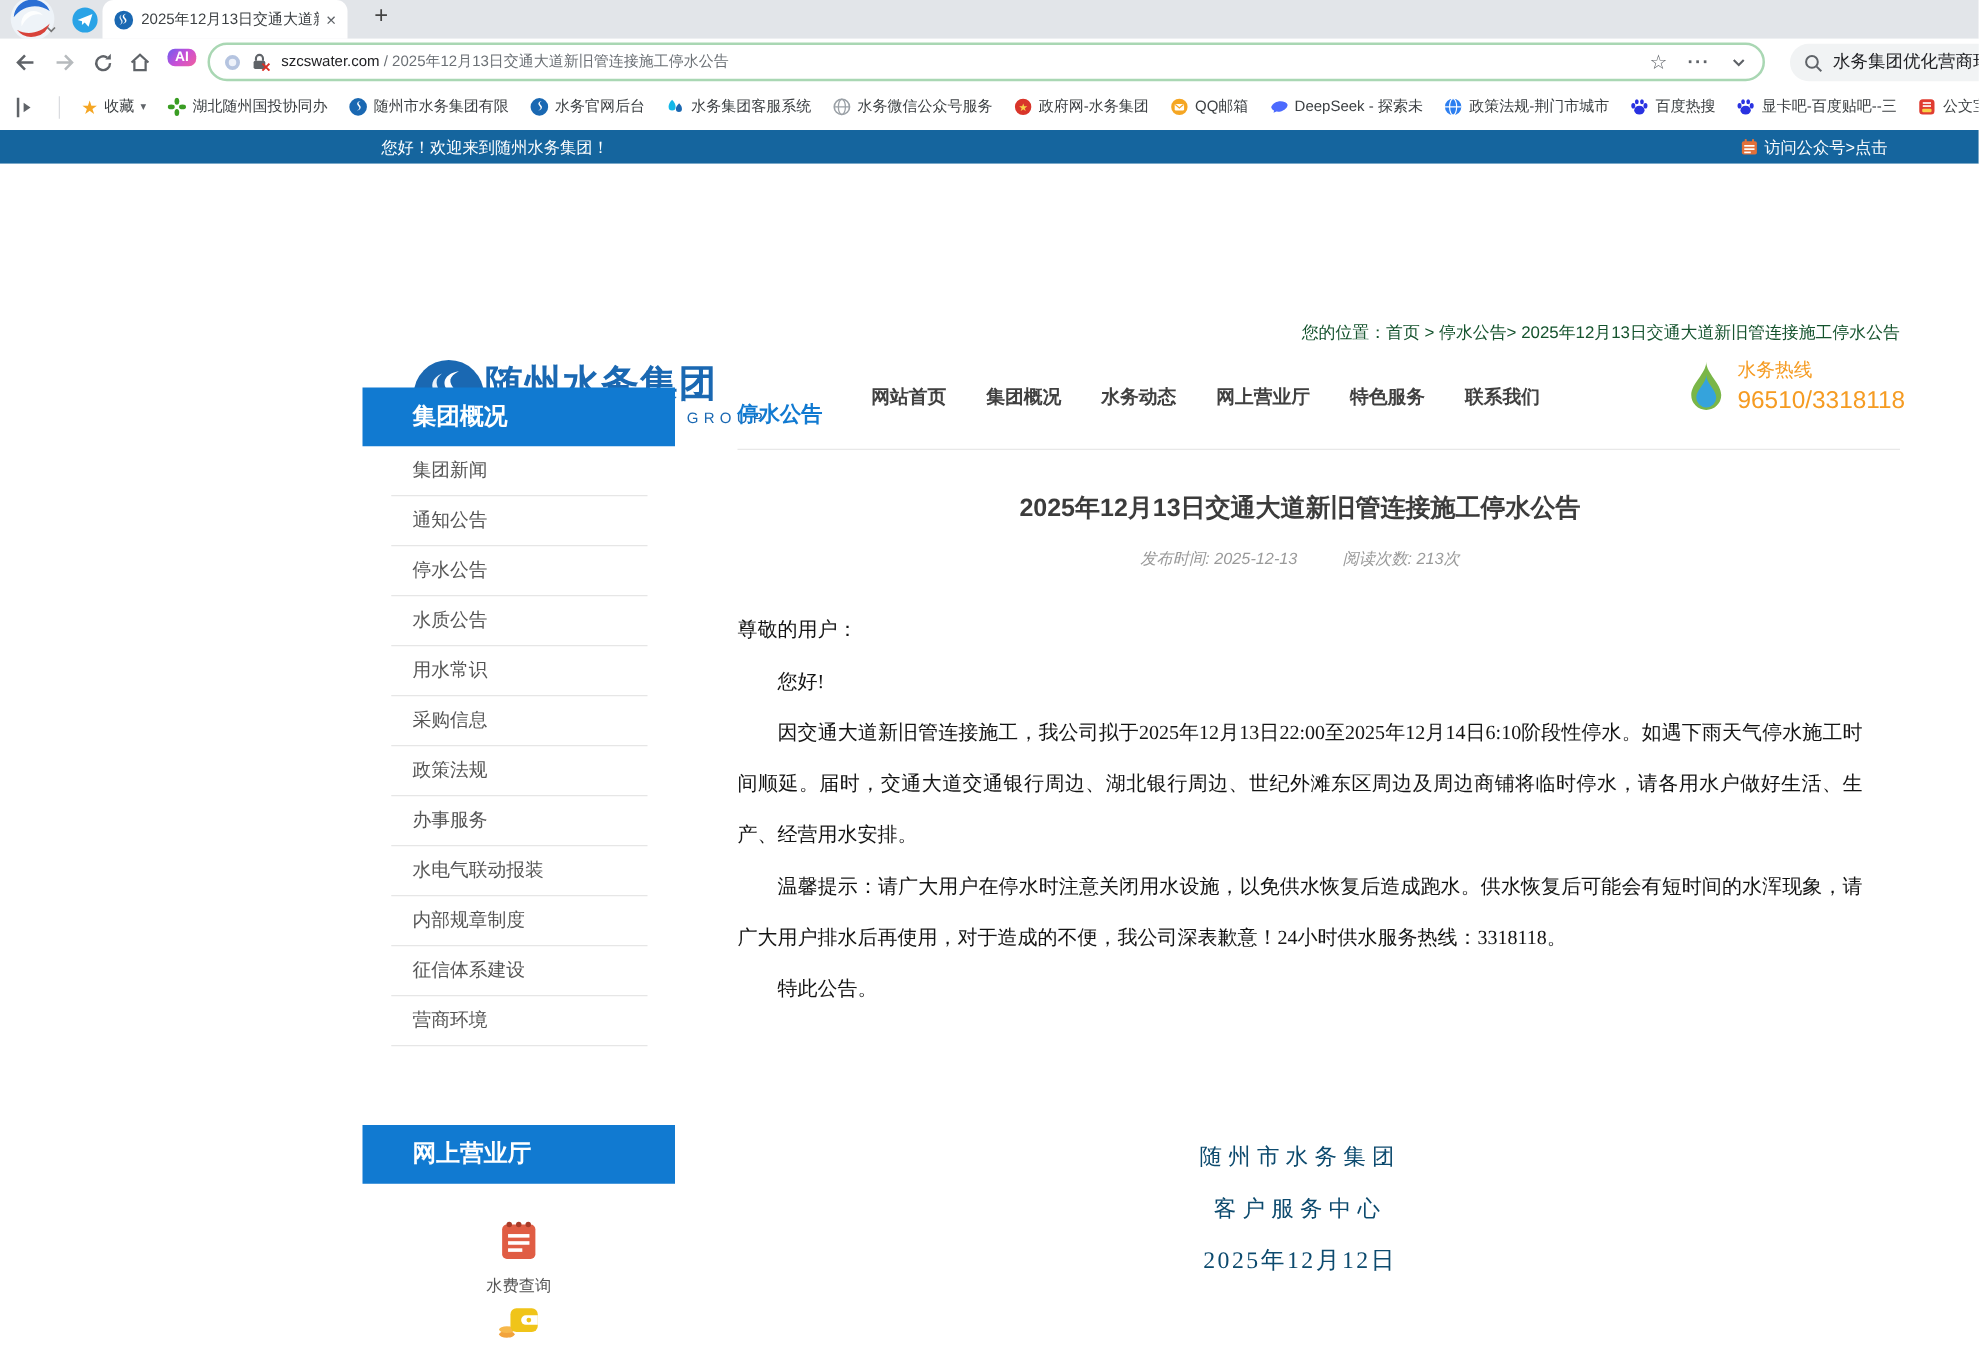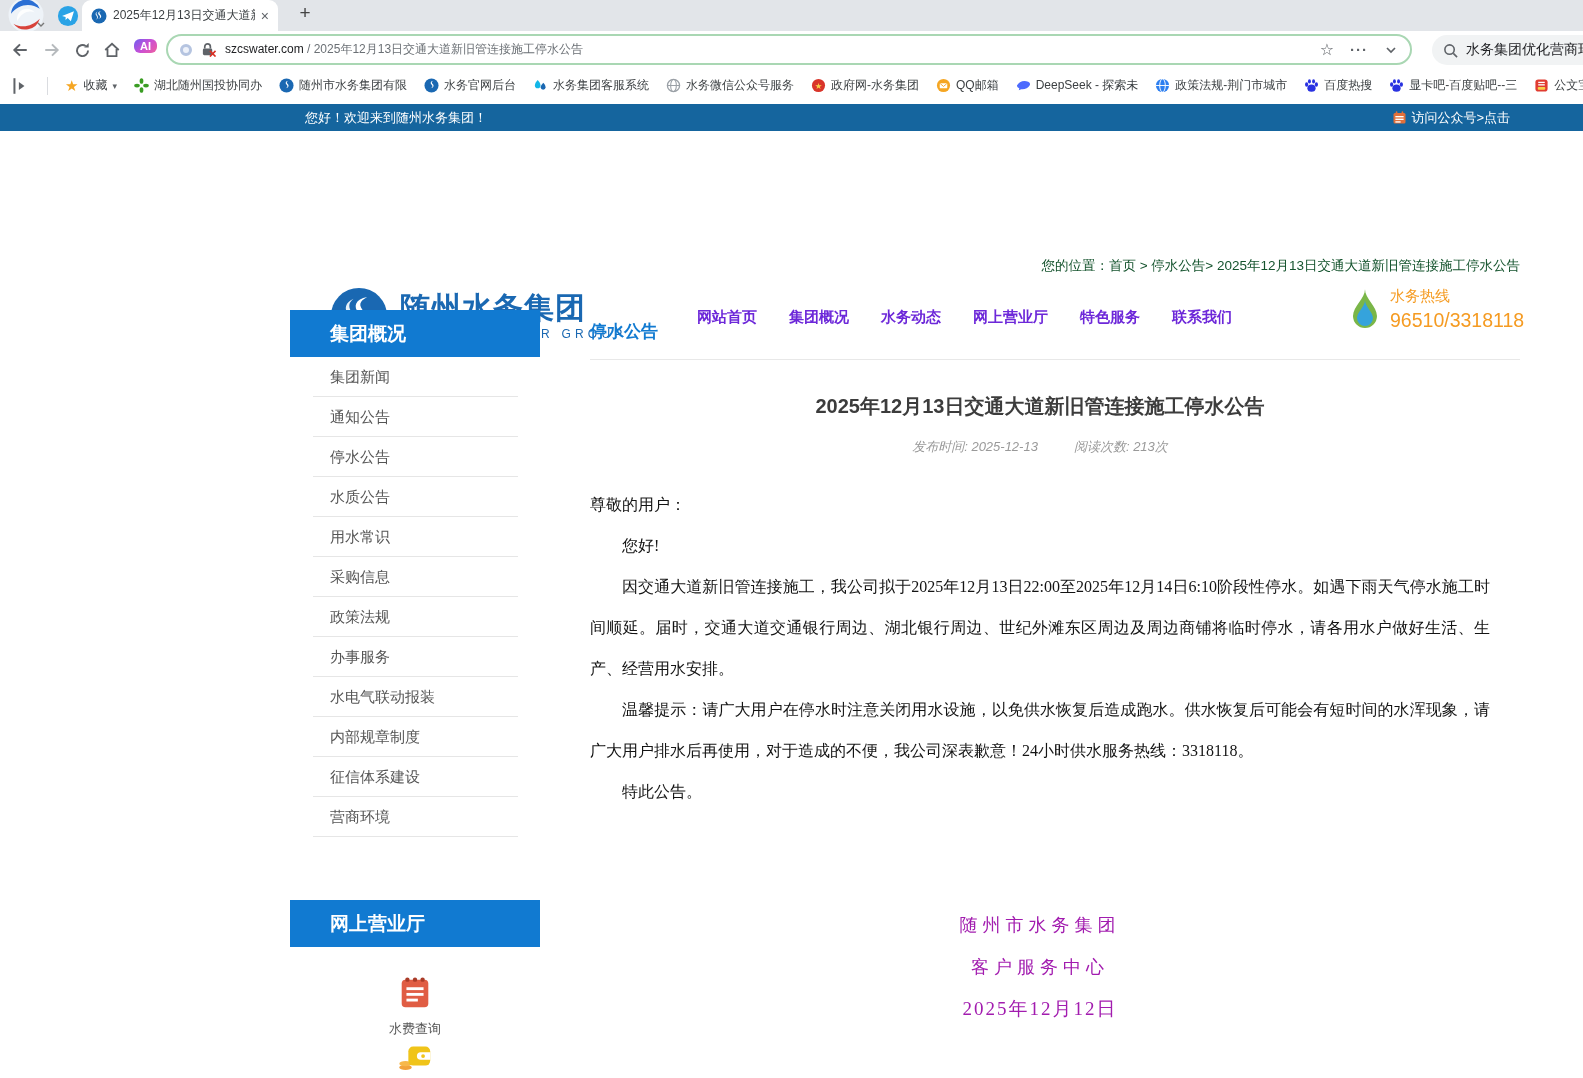--- a/index.html
+++ b/index.html
@@ -53,26 +53,26 @@
 
   
   .bluebar { position:absolute; left:0; top:104px; width:100%; height:27px; background:#15659e;
              color:#fff; font-size:13px; display:flex; align-items:center; }
   .welcome { margin-left:305px; }
   .pub-link { position:absolute; right:73px; display:flex; align-items:center; gap:4px; color:#fff; }
   .pub-link svg { width:15px; height:15px; }
 
   
   .siteheader { position:absolute; left:0; top:131px; width:100%; height:113px; background:#fff; }
-  .sitelogo { position:absolute; left:330px; top:156px; display:flex; gap:12px; align-items:center; }
+  .sitelogo { position:absolute; left:330px; top:156px; display:flex; gap:0; align-items:center; }
   .logo-circle { width:58px; height:58px; }
   .logo-cn { font-size:30px; font-weight:bold; color:#1a68b2; letter-spacing:1px; line-height:1.1; }
   .logo-en { font-size:12px; color:#1a68b2; letter-spacing:4.2px; margin-top:3px; }
   .mainnav { position:absolute; left:697px; top:177px; display:flex; gap:32px; font-size:15px;
-             color:#6d28d9; font-weight:600; }
+             color:#404040; font-weight:600; }
   .hotline { position:absolute; left:1349px; top:156px; display:flex; gap:9px; align-items:center; }
   .drop-icon { width:32px; height:44px; }
   .hotline-label { font-size:15px; color:#f59b22; }
   .hotline-num { font-size:19.5px; color:#f59b22; margin-top:3px; }
 
   
   .breadcrumb { position:absolute; top:257px; right:63px; font-size:13.5px; color:#555; }
   .breadcrumb span { color:#14532d; }
 
   
@@ -100,21 +100,21 @@
   .art-title { margin-top:33px; text-align:center; font-size:20px; font-weight:600; color:#3c3c3c;
                padding-right:30px; }
   .art-meta { margin-top:18px; display:flex; justify-content:center; gap:36px; font-style:italic;
               font-size:13px; color:#999; padding-right:30px; }
   .art-body { margin-top:28px; font-family:"Liberation Serif","DejaVu Serif",serif;
               font-size:16px; line-height:41px; color:#141414; text-align:justify;
               padding-right:30px; }
   .art-body p { margin:0; }
   .ind { text-indent:2em; }
   .signature { margin-top:92px; text-align:center; font-family:"Liberation Serif","DejaVu Serif",serif;
-               font-size:18px; color:#a21caf; line-height:42px; padding-right:30px; }
+               font-size:18px; color:#0c4a6e; line-height:42px; padding-right:30px; }
   .sig-sp { letter-spacing:5px; }
   .sig-date { font-size:19px; letter-spacing:2px; }
 </style>
 </head>
 <body>
 
 <div class="tabstrip">
   <span class="browser-logo">
     <svg viewBox="0 0 32 32">
         <circle cx="16" cy="16" r="14" fill="#eef3f8"></circle>

